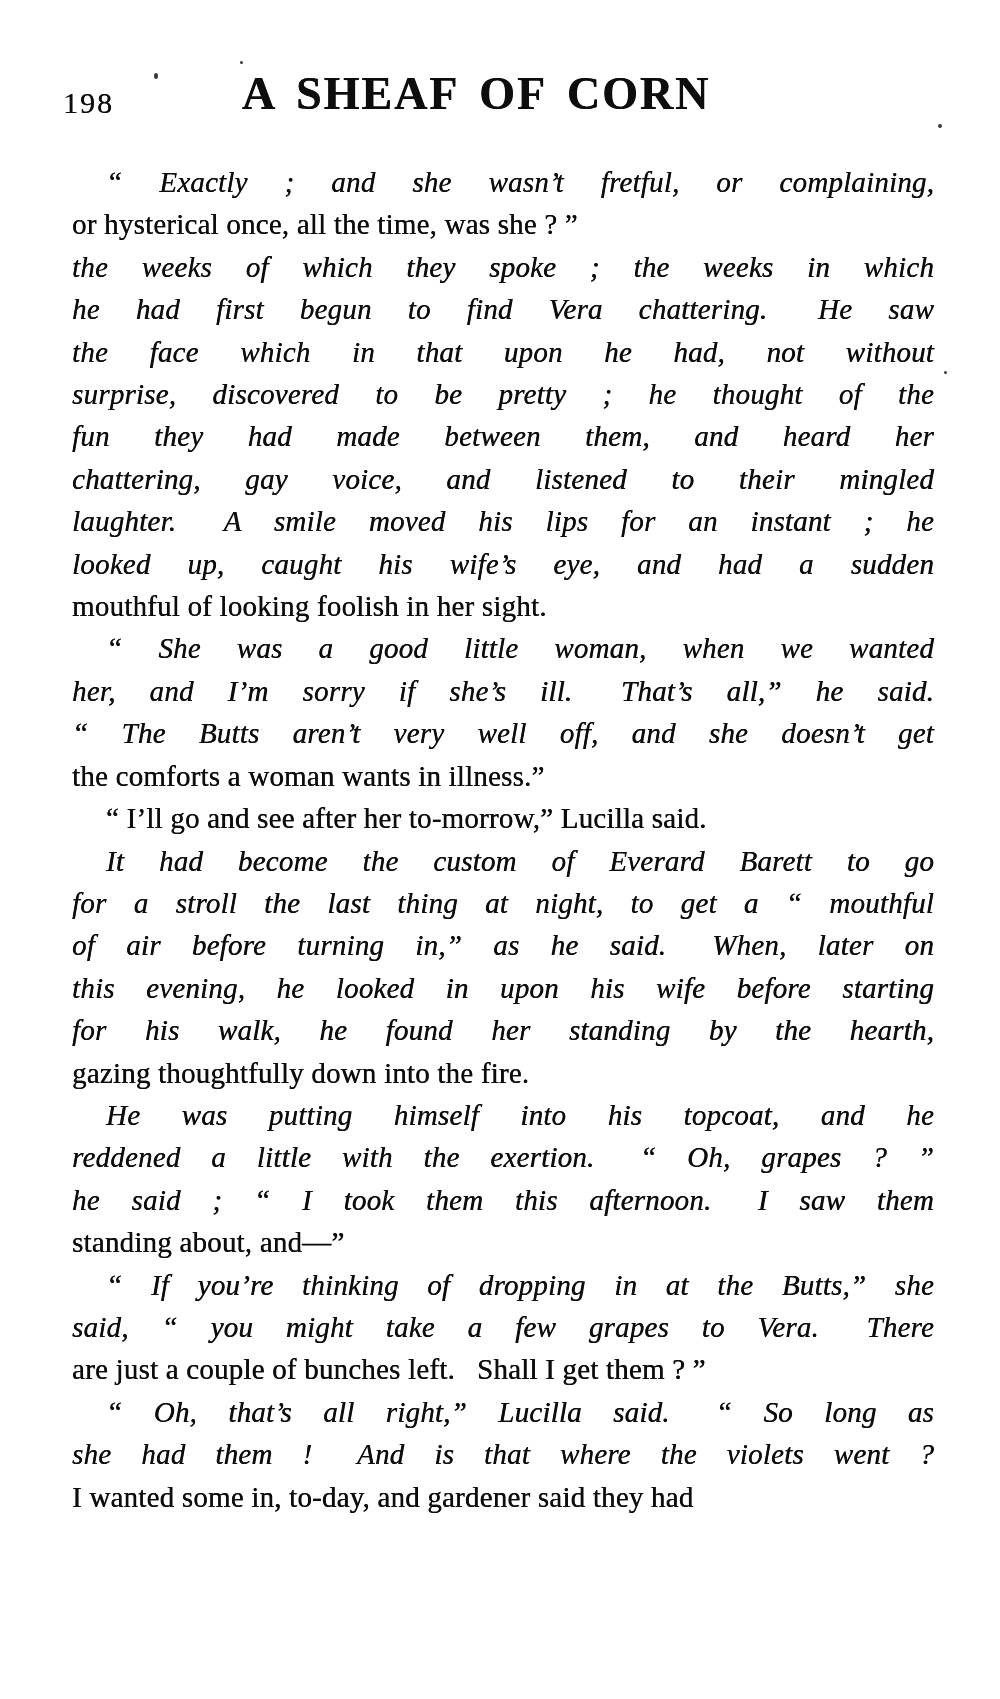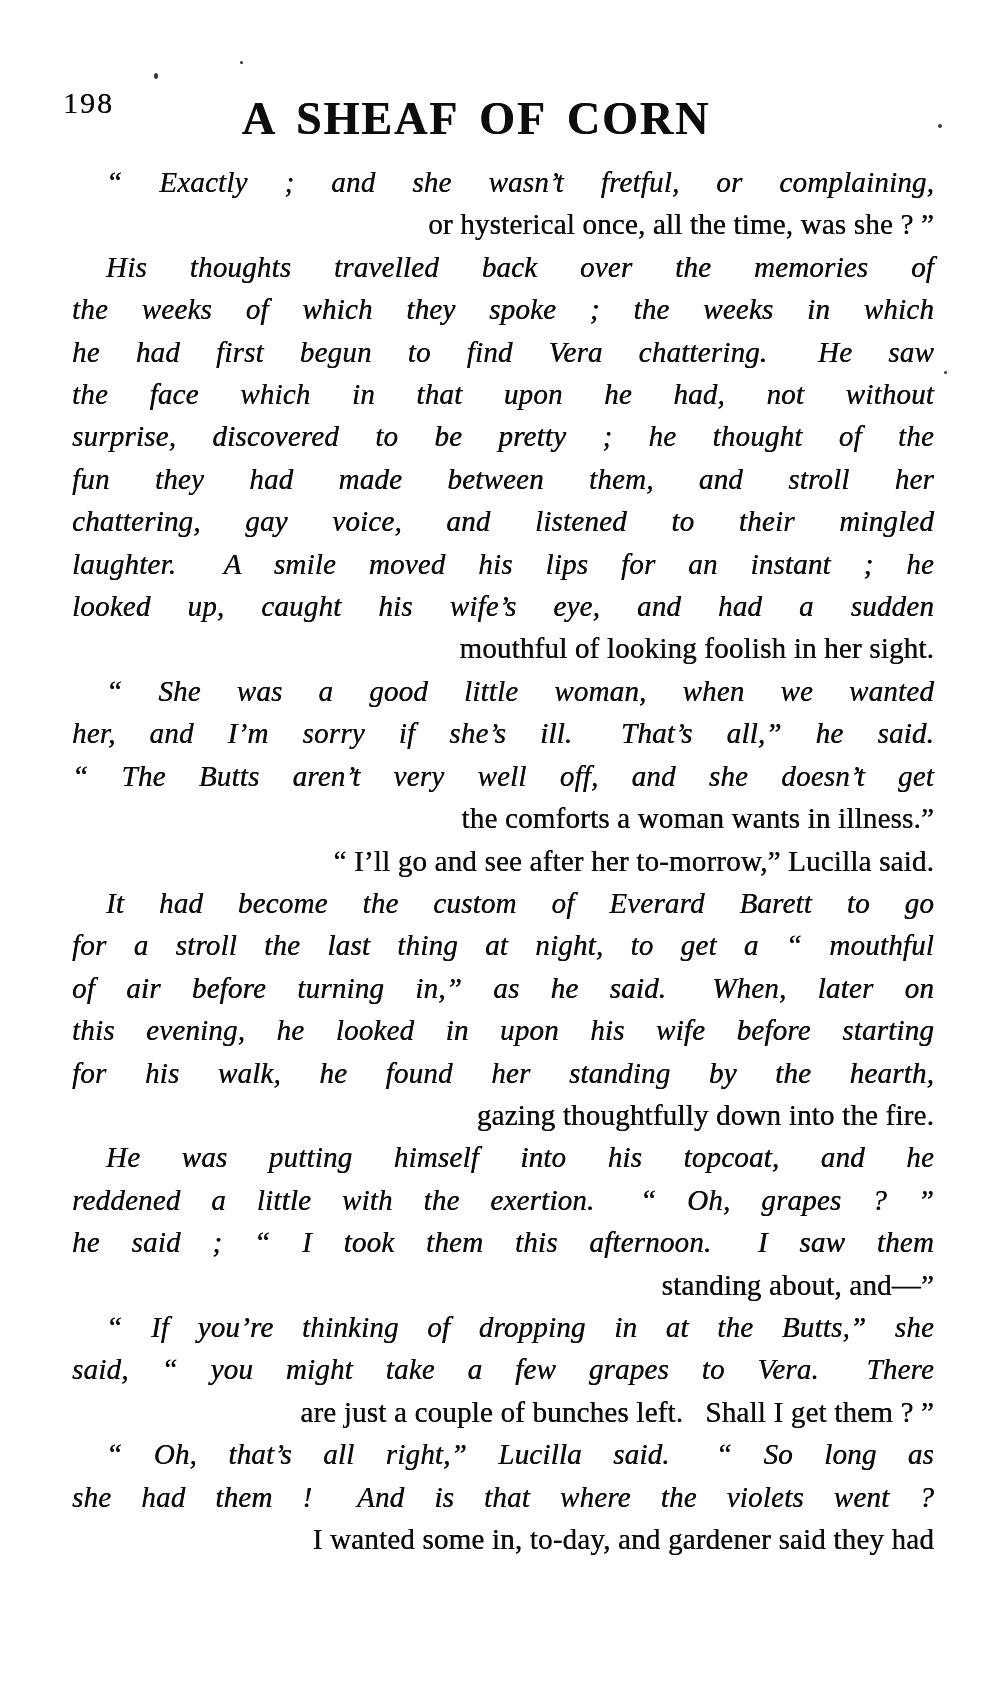--- a/index.html
+++ b/index.html
@@ -12,61 +12,60 @@
     overflow: hidden;
   }
   .page { position: absolute; left: 0; top: 0; width: 1000px; height: 1699px; background: #fff; }
 
   .pagenum {
     position: absolute; left: 63px; top: 88px;
     font-size: 30px; line-height: 1; letter-spacing: 2px;
     text-shadow: 0.35px 0 0 currentColor;
   }
   .title {
-    position: absolute; left: 476px; top: 96px; transform: translateX(-50%);
+    position: absolute; left: 476px; top: 71px; transform: translateX(-50%);
     font-size: 46px; line-height: 1; font-weight: bold;
     letter-spacing: 2px; word-spacing: 8px; white-space: nowrap;
     text-shadow: 0.4px 0 0 currentColor;
   }
 
   .textblock {
     position: absolute; left: 72px; top: 161px; width: 862px;
   }
   .para { margin: 0; }
   .line {
     font-size: 29px;
     line-height: 42.4px;
     letter-spacing: 0.2px;
-    text-align: right;
+    text-align: left;
     white-space: normal;
     text-shadow: 0.35px 0 0 currentColor;
   }
   .line.indent { text-indent: 34px; }
   .line.stretch { text-align: justify; text-align-last: justify; text-justify: inter-word; font-style: italic; }
 
   .speck { position: absolute; background: #171717; border-radius: 50%; opacity: 0.85; }
 </style>
 </head>
 <body>
 
 <div class="page">
   <div class="pagenum">198</div>
   <div class="title">A SHEAF OF CORN</div>
   <div class="textblock">
       <div class="para">
         <div class="line indent stretch"><span>“ Exactly ; and she wasn’t fretful, or complaining,</span></div>
         <div class="line"><span>or hysterical once, all the time, was she ? ”</span></div>
       </div>
       <div class="para">
-        <div class="line indent stretch"><span>His thoughts travelled back over the memories of</span></div>
         <div class="line stretch"><span>the weeks of which they spoke ; the weeks in which</span></div>
         <div class="line stretch"><span>he had first begun to find Vera chattering.  He saw</span></div>
         <div class="line stretch"><span>the face which in that upon he had, not without</span></div>
         <div class="line stretch"><span>surprise, discovered to be pretty ; he thought of the</span></div>
-        <div class="line stretch"><span>fun they had made between them, and stroll her</span></div>
+        <div class="line stretch"><span>fun they had made between them, and heard her</span></div>
         <div class="line stretch"><span>chattering, gay voice, and listened to their mingled</span></div>
         <div class="line stretch"><span>laughter.  A smile moved his lips for an instant ; he</span></div>
         <div class="line stretch"><span>looked up, caught his wife’s eye, and had a sudden</span></div>
         <div class="line"><span>mouthful of looking foolish in her sight.</span></div>
       </div>
       <div class="para">
         <div class="line indent stretch"><span>“ She was a good little woman, when we wanted</span></div>
         <div class="line stretch"><span>her, and I’m sorry if she’s ill.  That’s all,” he said.</span></div>
         <div class="line stretch"><span>“ The Butts aren’t very well off, and she doesn’t get</span></div>
         <div class="line"><span>the comforts a woman wants in illness.”</span></div>

